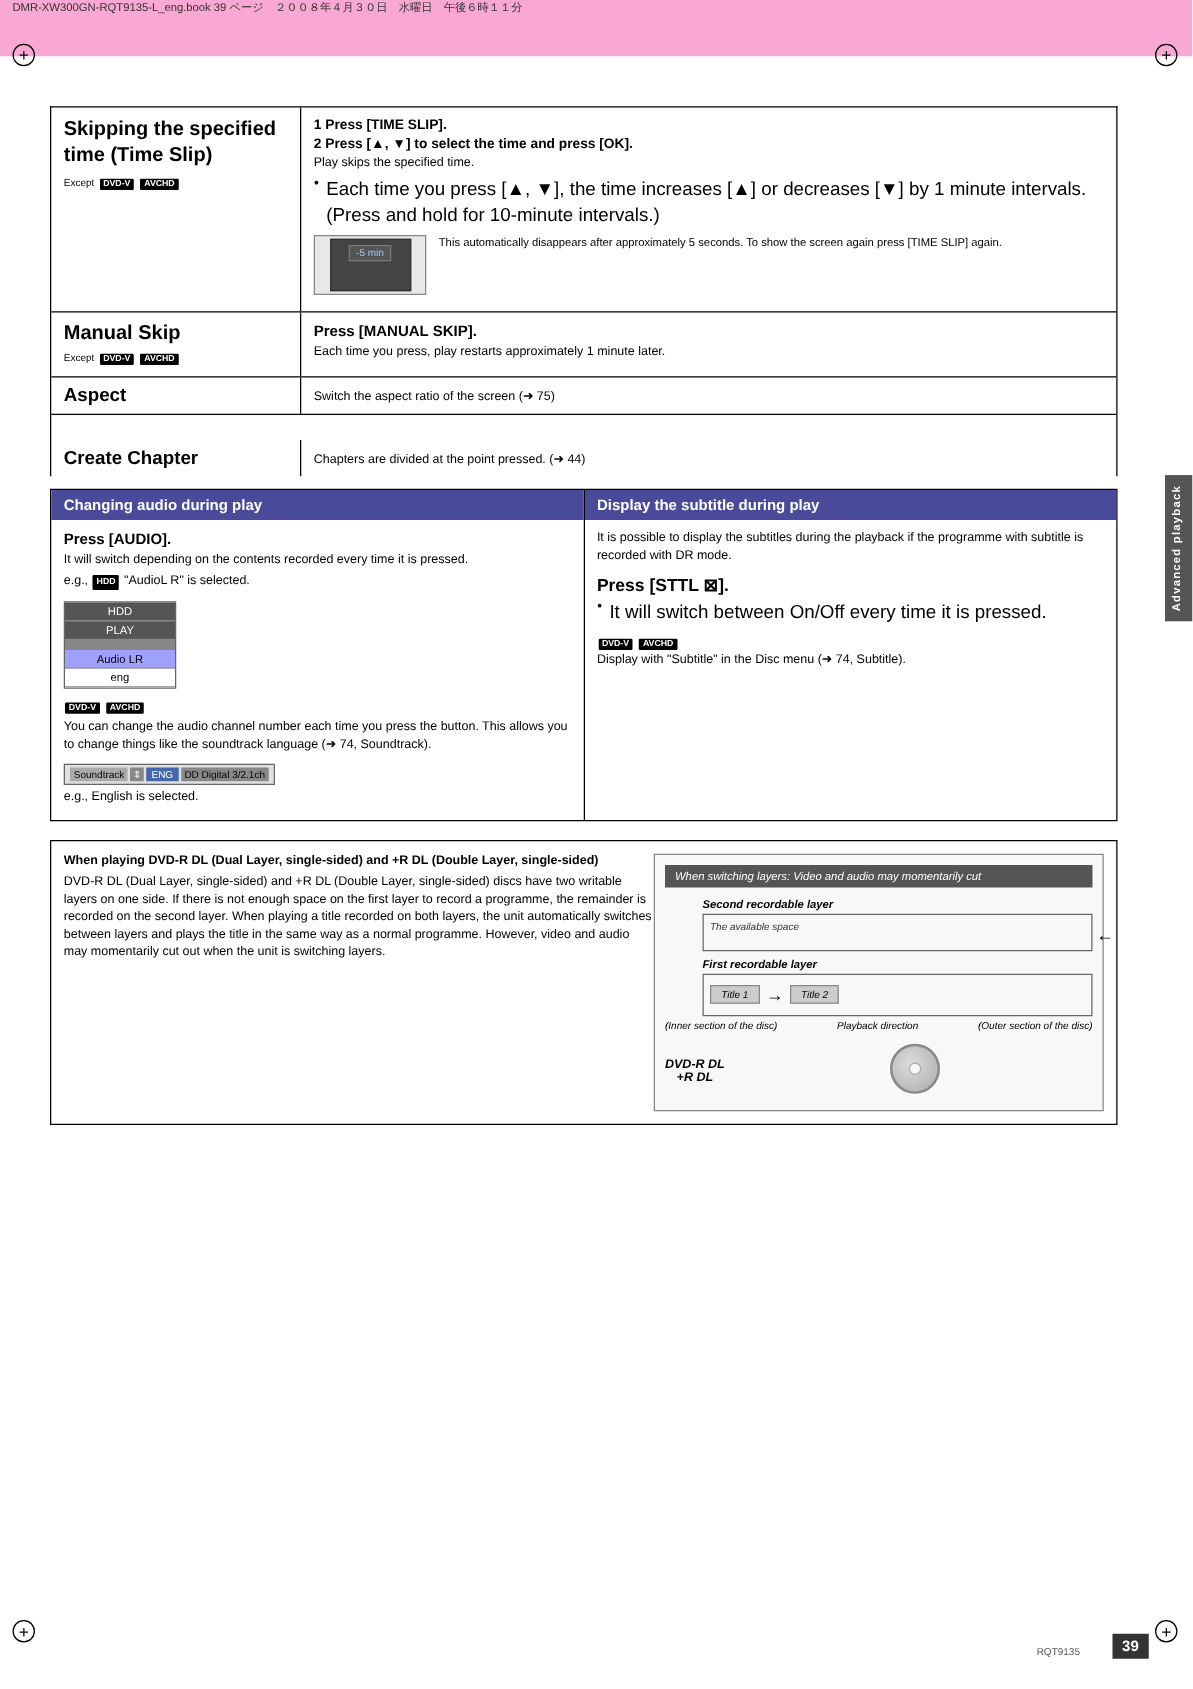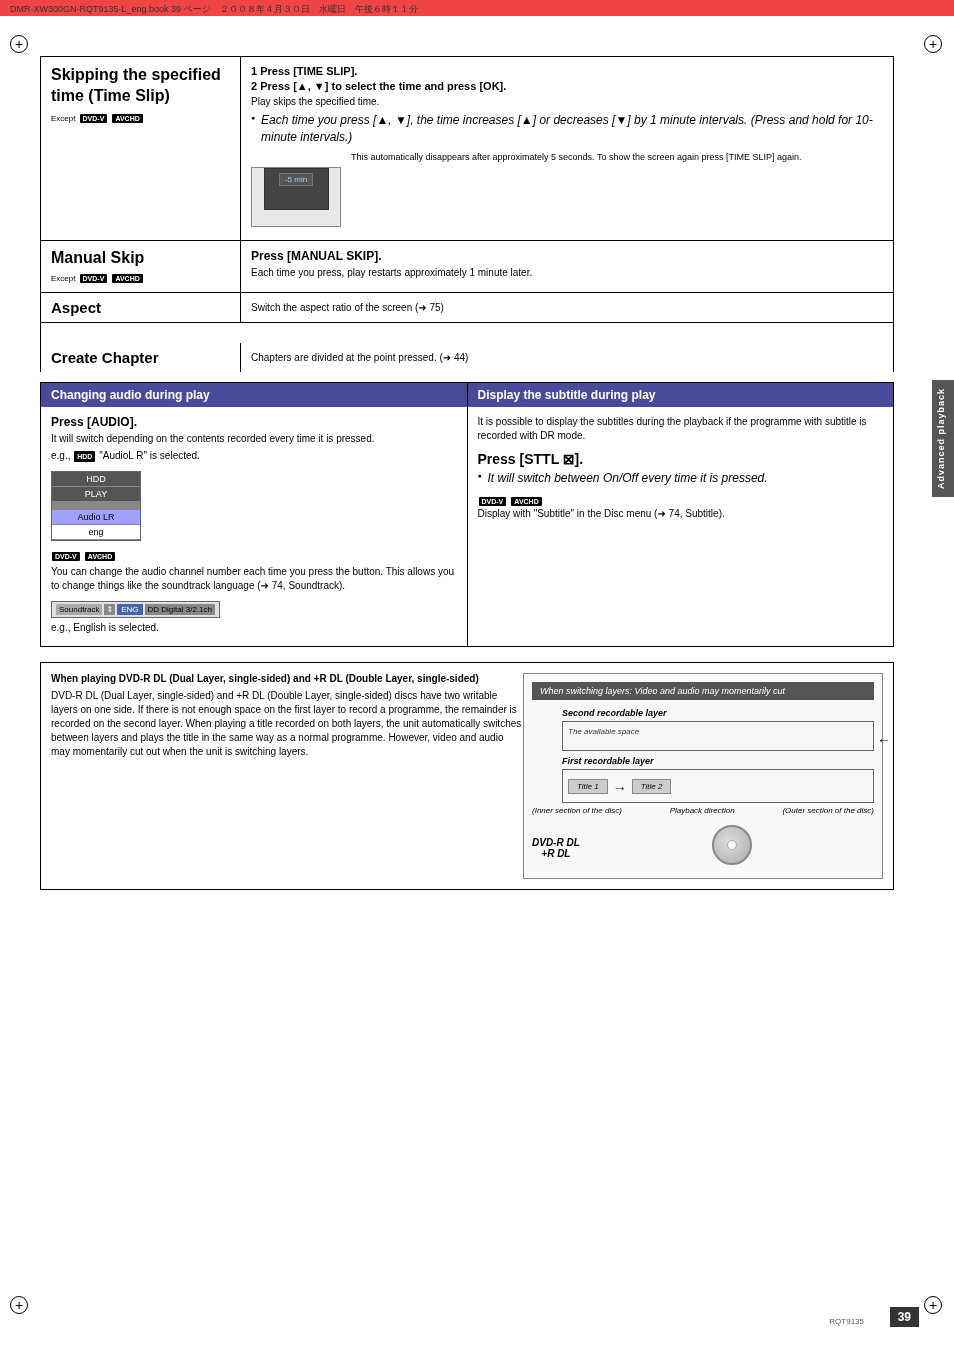--- a/index.html
+++ b/index.html
@@ -8,24 +8,24 @@
       min-height: 1351px;
       background: #fff;
       font-family: Arial, sans-serif;
       font-size: 11px;
       color: #000;
       position: relative;
     }
 
     
     .top-bar {
-      background: #ef4444;
-      height: 16px;
-      display: flex;
-      align-items: flex-end;
+      background: #f9a8d4;
+      height: 45px;
+      display: flex;
+      align-items: flex-start;
       padding: 0 10px;
       font-size: 9px;
       color: #333;
     }
 
     
     .corner-mark {
       position: absolute;
       width: 20px;
       height: 20px;
@@ -135,25 +135,24 @@
       margin-bottom: 3px;
     }
 
     .body-text {
       font-size: 10px;
       line-height: 1.4;
       margin-bottom: 3px;
     }
 
     .bullet-text {
-      font-size: 12px;
+      font-size: 15px;
       line-height: 1.4;
       padding-left: 10px;
       position: relative;
-      font-style: italic;
     }
     .bullet-text::before {
       content: '●';
       font-size: 7px;
       position: absolute;
       left: 0;
       top: 1px;
     }
 
     
@@ -435,21 +434,21 @@
           <span class="badge">DVD-V</span>
           <span class="badge">AVCHD</span>
         </div>
       </div>
       <div class="table-right">
         <div class="press-instruction-num">1  Press [TIME SLIP].</div>
         <div class="press-instruction-num">2  Press [▲, ▼] to select the time and press [OK].</div>
         <div class="body-text">Play skips the specified time.</div>
         <div class="bullet-text">Each time you press [▲, ▼], the time increases [▲] or decreases [▼] by 1 minute intervals. (Press and hold for 10-minute intervals.)</div>
         <div class="display-mockup">
-          <div style="position:relative; width:90px; height:60px; border:1px solid #888; background:#e8e8e8; display:flex; justify-content:center;margin-top:16px;">
+          <div style="position:relative; width:90px; height:48px; border:1px solid #888; background:#e8e8e8; display:flex; align-items:center; justify-content:center;">
             <div style="background:#444; width:65px; height:42px; border:1px solid #333; display:flex; align-items:flex-start; justify-content:center; padding-top:4px;">
               <div style="background:#555; border:1px solid #777; color:#9cf; font-size:8px; padding:1px 5px; display:inline-block;">
                 <span>-5 min</span>
               </div>
             </div>
           </div>
           <div class="display-caption">This automatically disappears after approximately 5 seconds. To show the screen again press [TIME SLIP] again.</div>
         </div>
       </div>
     </div>

